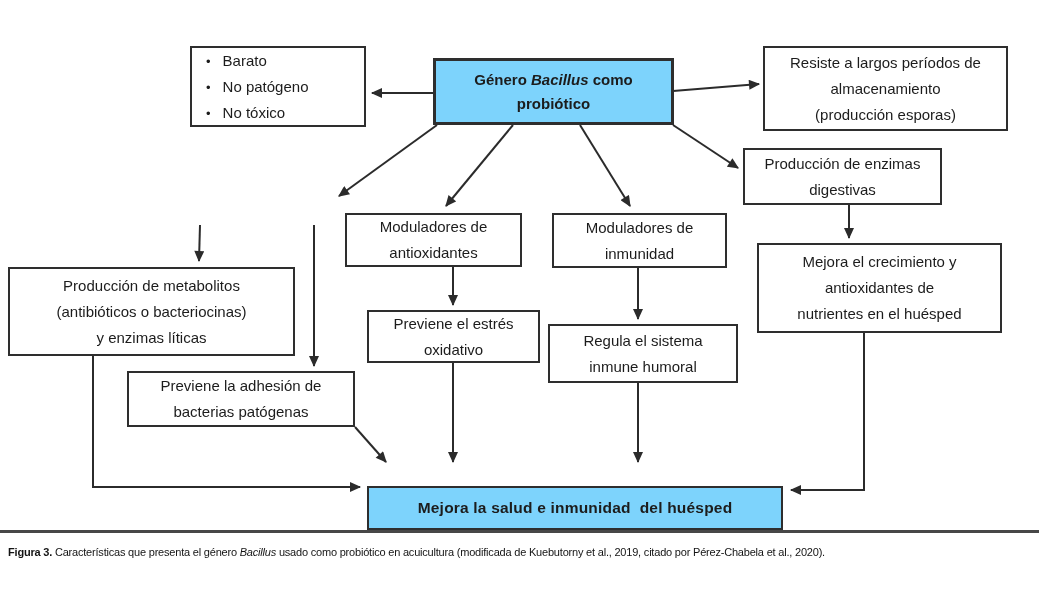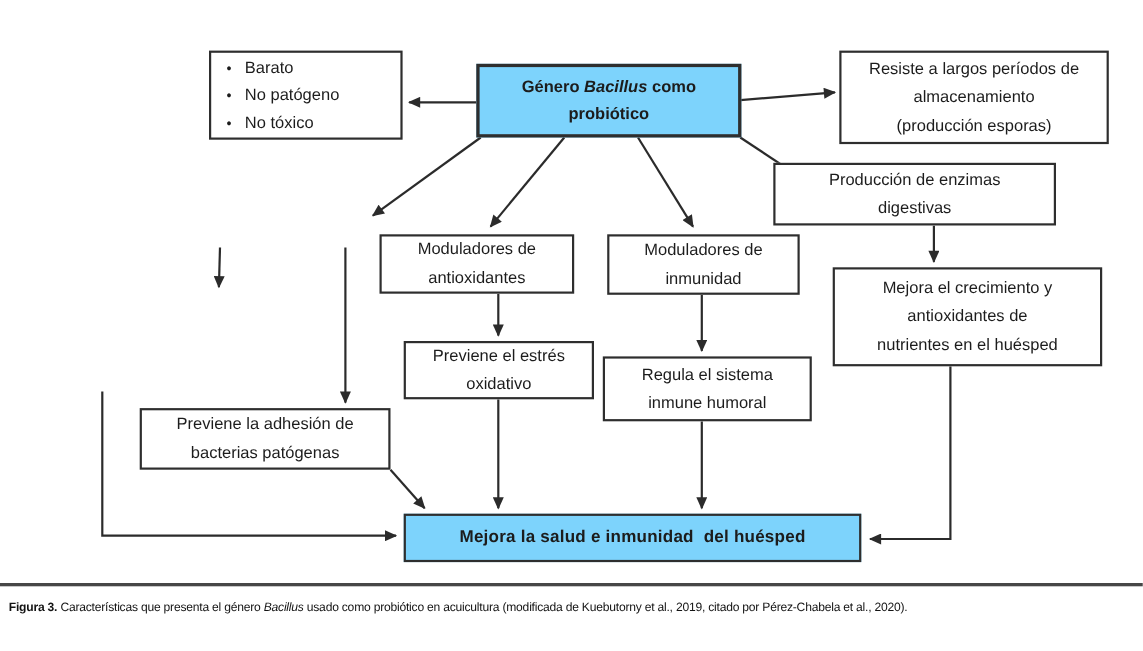--- a/index.html
+++ b/index.html
@@ -11,21 +11,21 @@
   .node{
     position:absolute;z-index:2;box-sizing:border-box;
     background:#ffffff;border:2px solid #2e2e2e;
     display:flex;flex-direction:column;justify-content:center;align-items:center;
     font-size:15px;line-height:26px;text-align:center;
   }
   .node .ln{white-space:nowrap;text-align:right;}
   .node.gray{background:#7dd3fc;font-weight:bold;}
   .node.root{border-width:3px;line-height:24px;padding:0 6px;}
   .node.root em{font-style:italic;}
-  .node.salud{font-size:15.5px;white-space:pre-wrap;letter-spacing:0.2px;}
+  .node.salud{font-size:15.5px;white-space:pre-wrap;letter-spacing:0.2px;margin-top:19px;}
   .node.features{align-items:flex-start;padding:5px 8px 5px 14px;}
   .frow{display:flex;align-items:baseline;line-height:25px;white-space:nowrap;}
   .bullet{margin-right:12px;font-size:13px;}
   .rule{position:absolute;left:0;top:530px;width:1039px;height:3px;background:#474747;z-index:2;}
   .caption{
     position:absolute;left:8px;top:541px;width:1015px;z-index:2;
     font-size:11px;line-height:22px;letter-spacing:-0.2px;color:#141414;
   }
   .caption .cap-bold{font-weight:bold;}
   .caption .cap-italic{font-style:italic;}
@@ -79,36 +79,41 @@
   <div class="node gray root" style="left:433px;top:58px;width:241px;height:67px">
     <span><span>Género </span><em>Bacillus</em><span> como probiótico</span></span>
   </div>
 
   <div class="node" style="left:763px;top:46px;width:245px;height:85px">
       <div class="ln">Resiste a largos períodos de</div>
       <div class="ln">almacenamiento</div>
       <div class="ln">(producción esporas)</div>
     </div>
 
-  <div class="node" style="left:703px;top:148px;width:257px;height:57px">
+  <div class="node" style="left:743px;top:148px;width:199px;height:57px">
       <div class="ln">Producción de enzimas</div>
       <div class="ln">digestivas</div>
     </div>
 
 
   <div class="node" style="left:345px;top:213px;width:177px;height:54px">
       <div class="ln">Moduladores de</div>
       <div class="ln">antioxidantes</div>
     </div>
 
   <div class="node" style="left:552px;top:213px;width:175px;height:55px">
       <div class="ln">Moduladores de</div>
       <div class="ln">inmunidad</div>
     </div>
 
+  <div class="node" style="left:8px;top:267px;width:287px;height:89px">
+      <div class="ln">Producción de metabolitos</div>
+      <div class="ln">(antibióticos o bacteriocinas)</div>
+      <div class="ln">y enzimas líticas</div>
+    </div>
 
   <div class="node" style="left:367px;top:310px;width:173px;height:53px">
       <div class="ln">Previene el estrés</div>
       <div class="ln">oxidativo</div>
     </div>
 
   <div class="node" style="left:548px;top:324px;width:190px;height:59px">
       <div class="ln">Regula el sistema</div>
       <div class="ln">inmune humoral</div>
     </div>

